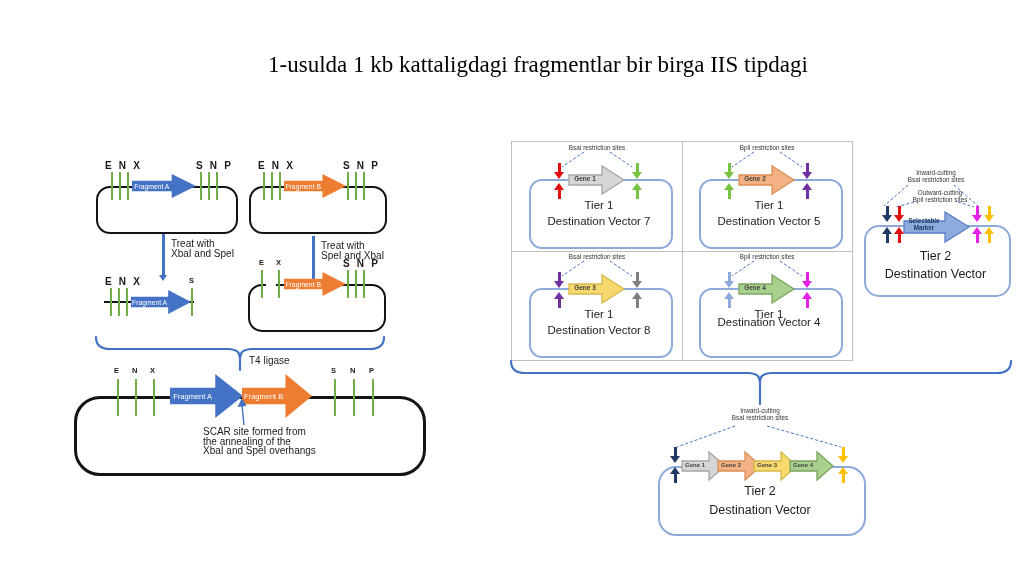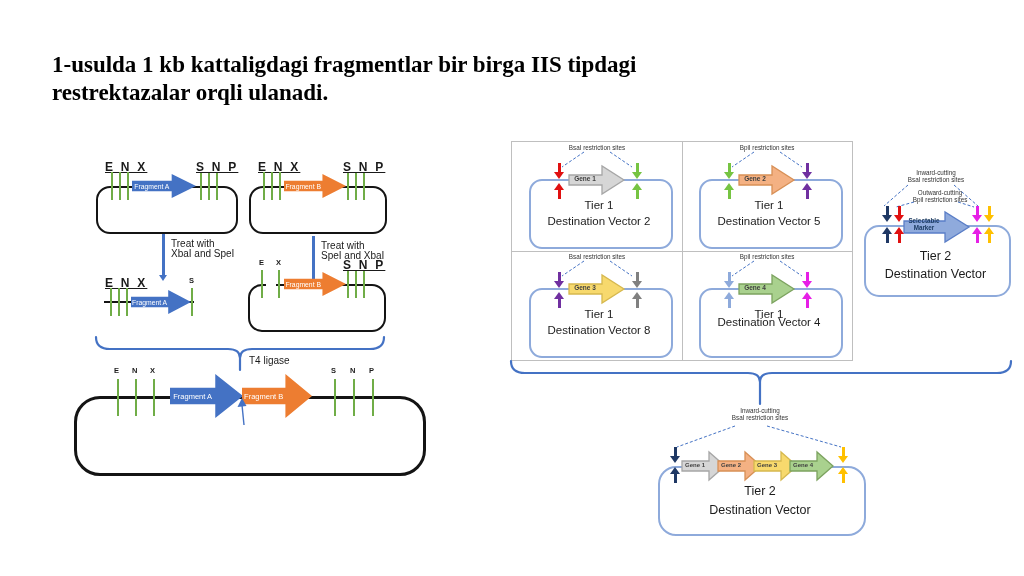--- a/index.html
+++ b/index.html
@@ -1,32 +1,32 @@
 <!DOCTYPE html>
 <html><head>
 <meta charset="utf-8">
 <style>
   html,body{margin:0;padding:0;background:#fff;width:1024px;height:576px;overflow:hidden;
     font-family:"Liberation Sans",sans-serif;}
   #stage{position:absolute;left:0;top:0;width:1024px;height:576px;background:#fff;}
 
   
-  .title-line{position:absolute;left:52px;width:972px;
-    font-family:"Liberation Serif",serif;font-size:23px;color:#000;font-weight:bold;}
+  .title-line{position:absolute;left:52px;width:972px;text-align:center;
+    font-family:"Liberation Serif",serif;font-size:23px;color:#000;}
 
   
   .plasmid{position:absolute;border:2.5px solid #141414;border-radius:14px;background:#fff;}
   .plasmid.big{border-width:3px;border-radius:26px;}
 
   
   .tick{position:absolute;width:2px;height:28px;background:#70ad47;}
   .tick.tall{height:37px;}
 
   
-  .sites{position:absolute;font-size:12px;font-weight:bold;color:#1a1a1a;letter-spacing:2.2px;white-space:nowrap;text-decoration:underline;}
+  .sites{position:absolute;font-size:10px;font-weight:bold;color:#1a1a1a;letter-spacing:2.2px;white-space:nowrap;}
   .site-letter{position:absolute;font-size:7.5px;font-weight:bold;color:#1a1a1a;}
 
   
   .block-arrow{position:absolute;clip-path:polygon(0 28%,62% 28%,62% 0,100% 50%,62% 100%,62% 72%,0 72%);
     display:flex;align-items:center;color:#fff;font-size:6.8px;}
   .block-arrow span{width:62%;text-align:center;white-space:nowrap;}
   .block-arrow.big{font-size:7.5px;clip-path:polygon(0 31%,62% 31%,62% 0,100% 50%,62% 100%,62% 69%,0 69%);}
 
   
   .digest-line{position:absolute;width:3px;background:#4472c4;}
@@ -70,21 +70,20 @@
   .varrow.up .shaft{bottom:0;height:10px;}
   .varrow.up .head{position:absolute;bottom:9px;left:0;width:0;height:0;
     border-left:5px solid transparent;border-right:5px solid transparent;border-bottom:7px solid currentColor;}
 </style>
 </head>
 <body>
 
 <div id="stage">
 
   <div class="title-line" style="top:52px">1-usulda 1 kb kattaligdagi fragmentlar bir birga IIS tipdagi</div>
-  <div class="title-line" style="top:80px">restrektazalar orqli ulanadi.</div>
 
   <div class="plasmid" style="left:96px;top:186px;width:138px;height:44px"></div>
   <div class="sites" style="left:105px;top:160px">E N X</div>
   <div class="tick" style="left:111px;top:172px"></div>
   <div class="tick" style="left:119px;top:172px"></div>
   <div class="tick" style="left:127px;top:172px"></div>
   <div class="block-arrow" style="left:132px;top:174px;width:64px;height:24px;background:#4472c4">
       <span>Fragment A</span>
     </div>
   <div class="tick" style="left:200px;top:172px"></div>
@@ -166,20 +165,25 @@
   <div class="tick tall" style="left:353px;top:379px"></div>
   <div class="tick tall" style="left:372px;top:379px"></div>
   <div class="site-letter" style="left:331px;top:366px">S</div>
   <div class="site-letter" style="left:350px;top:366px">N</div>
   <div class="site-letter" style="left:369px;top:366px">P</div>
 
   <svg class="shape pointer" style="left:236px;top:398px" width="16" height="30">
     <line x1="8" y1="27" x2="6" y2="7"></line>
     <polygon points="6,0 1.5,9 10.5,8"></polygon>
   </svg>
+  <div class="small-note" style="left:203px;top:427px">
+    <div>SCAR site formed from</div>
+    <div>the annealing of the</div>
+    <div>XbaI and SpeI overhangs</div>
+  </div>
 
   <div id="tier1-grid">
     <div class="grid-vline"></div>
     <div class="grid-hline"></div>
   <div class="quad" style="left: 0px; top: 0px;">
     <div class="sites-label">BsaI restriction sites</div>
     <svg class="quad-dashes dashes" width="170" height="20">
       <line x1="72" y1="2" x2="50" y2="17"></line>
       <line x1="98" y1="2" x2="120" y2="17"></line>
     </svg>
@@ -198,21 +202,21 @@
         </span>
     <span class="varrow up arrow-right" style="left: 120px; top: 41px; color: rgb(118, 196, 66);">
           <i class="shaft"></i>
           <i class="head"></i>
         </span>
     <svg class="gene-svg" style="left:56px;top:20px" width="58" height="36">
       <polygon points="1,13 34,13 34,4 56,18 34,32 34,23 1,23" fill="#d6d6d6" stroke="#a6a6a6"></polygon>
     </svg>
     <div class="gene-label">Gene 1</div>
     <div class="tier-line vec-text" style="top:57px">Tier 1</div>
-    <div class="name-line vec-text" style="top:73px">Destination Vector 2</div>
+    <div class="name-line vec-text" style="top:73px">Destination Vector 7</div>
   </div>
       <div class="quad" style="left: 170px; top: 0px;">
     <div class="sites-label">BpiI restriction sites</div>
     <svg class="quad-dashes dashes" width="170" height="20">
       <line x1="72" y1="2" x2="50" y2="17"></line>
       <line x1="98" y1="2" x2="120" y2="17"></line>
     </svg>
     <div class="vector-box"></div>
     <span class="varrow down arrow-left" style="left: 42px; top: 21px; color: rgb(118, 196, 66);">
           <i class="shaft"></i>

